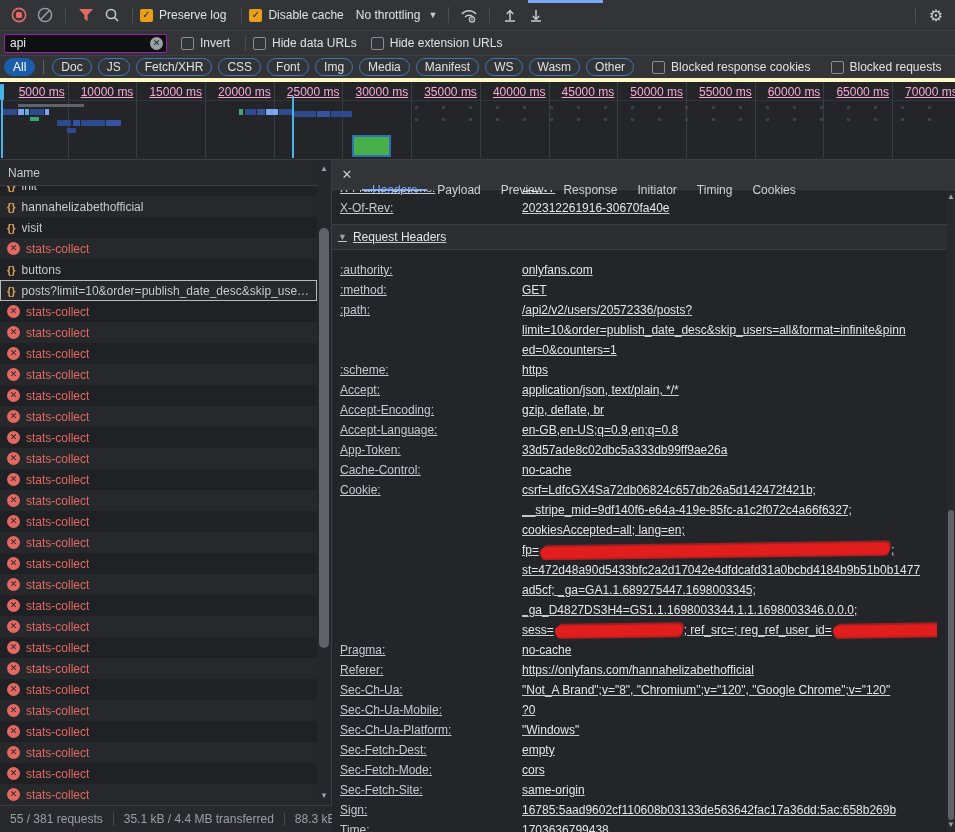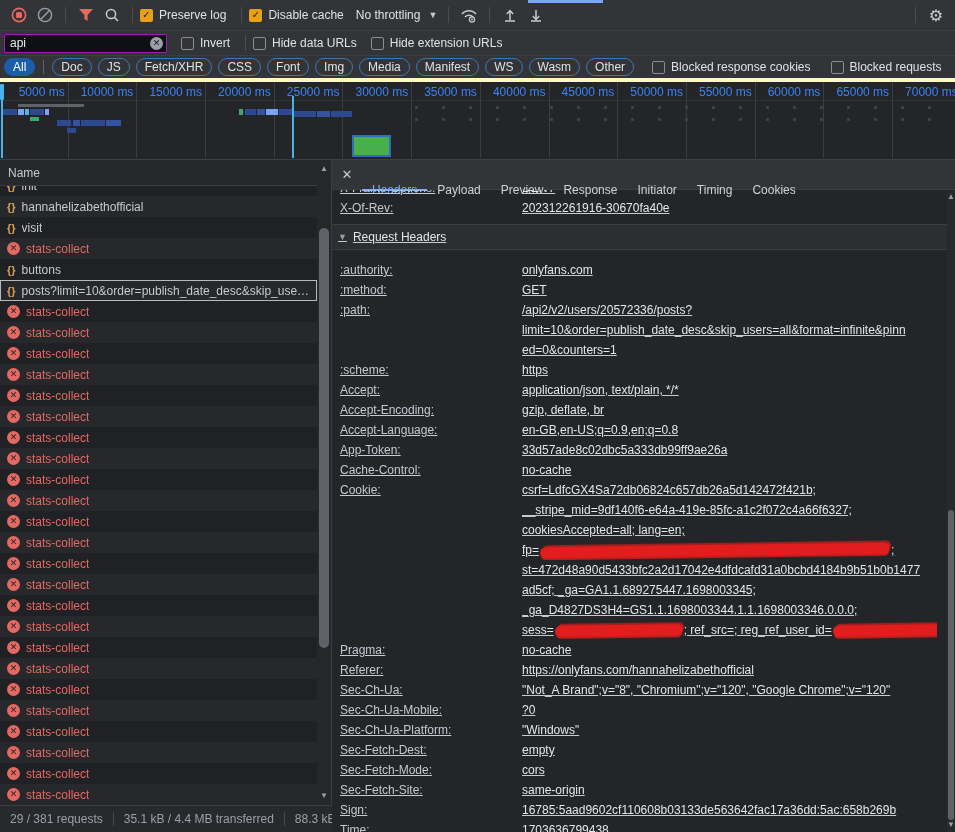--- a/index.html
+++ b/index.html
@@ -33,21 +33,21 @@
   .chip { border:1px solid #3d78b3; border-radius:10px; padding:1px 8px; margin-right:6px; color:#dfe1e4;
     white-space:nowrap; cursor:pointer; flex:none; }
   .chip.sel { background:#1a5dab; border-color:#1a5dab; color:#ffffff; }
   .chip-sep { width:1px; height:14px; background:#5f6368; margin:0 8px 0 2px; flex:none; }
   .chk-group { display:flex; align-items:center; margin-left:12px; flex:none; }
 
   
   #timeline { position:absolute; left:0; top:82px; width:955px; height:78px; background:#242528;
     border-bottom:1px solid #3c4043; overflow:hidden; }
   .seg { position:absolute; top:0; height:76px; border-right:1px solid #3a3d42; }
-  .seg-label { position:absolute; top:3px; right:3px; color:#3b82f6; white-space:nowrap; }
+  .seg-label { position:absolute; top:3px; right:3px; color:#f9a8d4; white-space:nowrap;text-decoration:underline; }
   .ruler-line { position:absolute; left:0; top:18px; width:955px; height:1px; background:#313337; }
   .wf-bar { position:absolute; }
   .wf-vline { position:absolute; top:14px; width:2px; height:62px; background:#49b3e8; }
   .wf-green { position:absolute; border:2px solid #2f6fb3; background:#47b04b; }
   .dots { position:absolute; left:415px; width:530px; height:3px;
     background-image:repeating-linear-gradient(90deg,#3d4045 0 3px,transparent 3px 27px); }
   #tl-handle { position:absolute; left:0; top:2px; width:4px; height:16px; background:#49b3e8; border-radius:1px; }
 
   
   #main { position:absolute; left:0; top:160px; width:955px; height:672px; }
@@ -402,21 +402,21 @@
               <span class="req-name">stats-collect</span>
             </div>
           </div>
       </div>
       <div class="sb" id="left-sb">
         <div class="sb-arrow" style="top:4px">▲</div>
         <div class="sb-thumb" style="left:2px; top:68px; width:10px; height:420px;"></div>
         <div class="sb-arrow" style="bottom:4px">▼</div>
       </div>
       <div id="statusbar">
-          <span class="st-item">29 / 381 requests</span>
+          <span class="st-item">55 / 381 requests</span>
           <div class="st-sep"></div>
           <span class="st-item">35.1 kB / 4.4 MB transferred</span>
           <div class="st-sep"></div>
           <span class="st-item">88.3 kB</span>
         </div>
     </div>
 
     <div id="right">
       <div id="tabbar">
         <div id="tab-close">✕</div>

